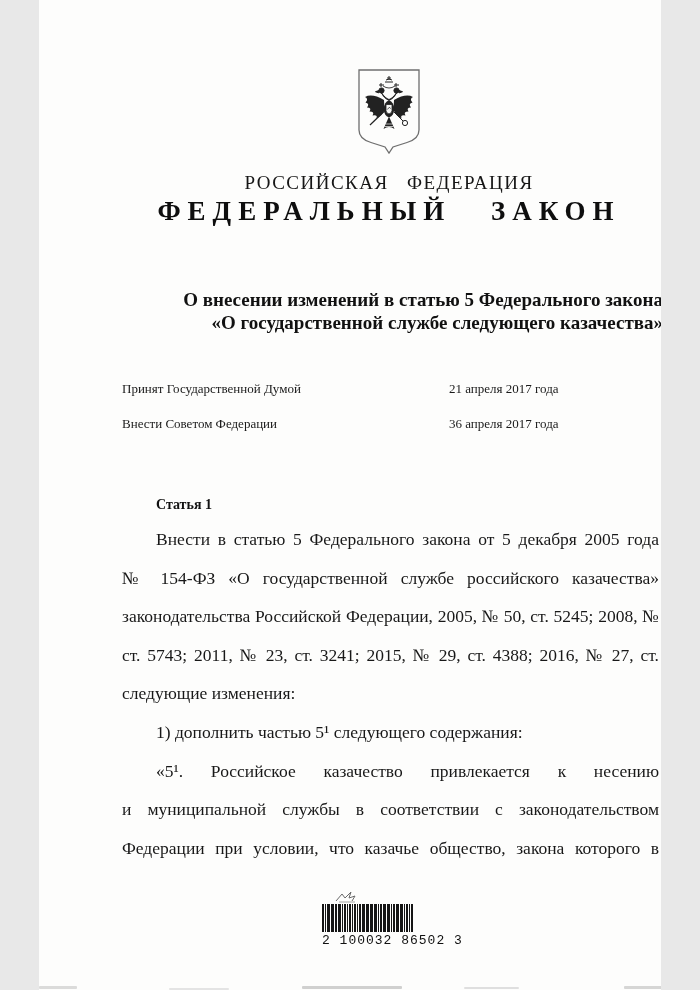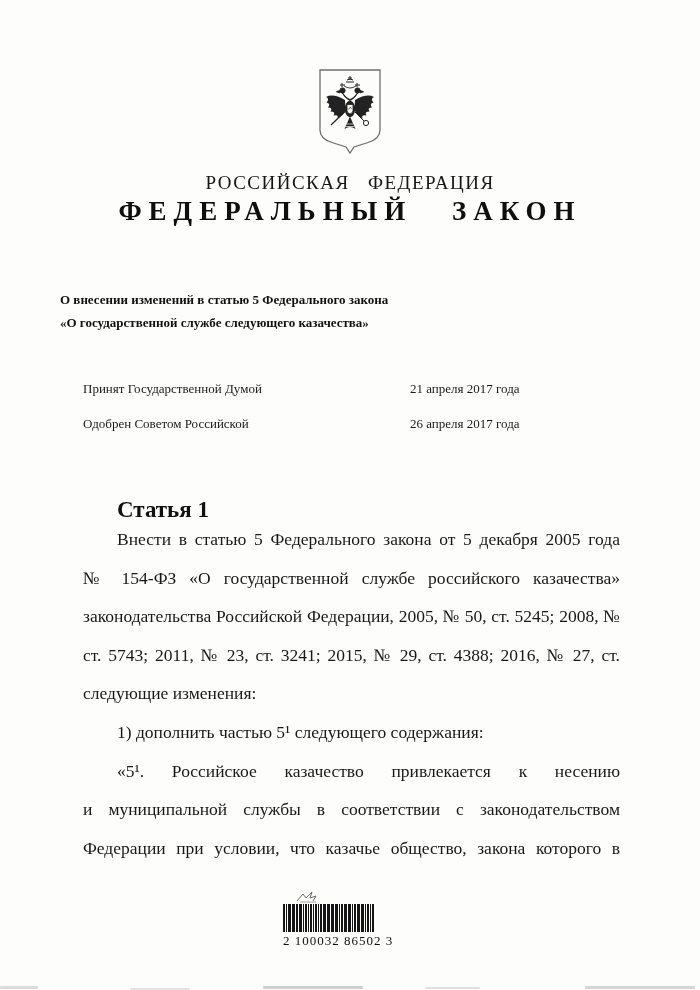--- a/index.html
+++ b/index.html
@@ -1,58 +1,58 @@
 <!DOCTYPE html>
 <html><head>
 <meta charset="utf-8">
 <style>
   html,body{margin:0;padding:0;background:#e8e8e8;}
   .page{
-    position:relative;width:700px;height:990px;background:#fdfdfc;
+    position:relative;width:622px;height:990px;background:#fdfdfc;
     font-family:"Liberation Serif","DejaVu Serif",serif;color:#1a1a1a;
     overflow:hidden;margin:0 auto;
   }
   
   .crest{position:absolute;left:311px;top:66px;width:78px;height:92px;}
   
   .country{
     position:absolute;left:0;top:172px;width:700px;text-align:center;
     font-size:19px;letter-spacing:1.5px;word-spacing:12px;color:#161616;
   }
   .doctype{
     position:absolute;left:0;top:196px;width:700px;text-align:center;
     font-size:27px;font-weight:bold;letter-spacing:7px;word-spacing:26px;color:#0e0e0e;
   }
   
   .law-title{
-    position:absolute;left:60px;top:288px;width:580px;text-align:left;
-    font-size:13px;font-weight:bold;line-height:23px;color:#111;
+    position:absolute;left:44px;top:288px;width:580px;text-align:right;
+    font-size:19px;font-weight:bold;line-height:23px;color:#111;
   }
   
   .adoption{position:absolute;left:83px;top:381px;width:540px;font-size:13px;}
   .adoption .row{position:relative;height:35px;}
   .adoption .lbl{position:absolute;left:0;top:0;}
   .adoption .dt{position:absolute;left:327px;top:0;}
   
   .article-h{
-    position:absolute;left:117px;top:497px;font-size:23px;font-weight:bold;color:#111;
+    position:absolute;left:117px;top:497px;font-size:14px;font-weight:bold;color:#111;
   }
   
   .body{position:absolute;left:83px;top:520px;width:537px;font-size:17.5px;color:#181818;}
   .bline{height:38.6px;line-height:38.6px;overflow:hidden;}
   .bline.ind{padding-left:34px;}
   .bline.j{text-align:justify;}
   .bline.j::after{content:"";display:inline-block;width:100%;height:0;}
   
   .barcode{position:absolute;left:283px;top:890px;width:120px;}
   .bc-mark{position:absolute;left:12px;top:0;width:26px;height:14px;}
   .bc-bars{display:flex;align-items:flex-start;column-gap:1px;margin-top:14px;height:28px;}
   .bar{background:#151515;height:28px;flex:0 0 auto;}
   .bc-digits{
-    margin-top:1px;font-family:Liberation Serif, serif;
+    margin-top:1px;font-family:Liberation Mono, monospace;
     font-size:13px;letter-spacing:1px;color:#111;white-space:pre;
   }
   
   .smudge{position:absolute;background:#9a9a9a;opacity:.55;border-radius:1px;}
   .s1{left:0;top:986px;width:38px;height:3px;opacity:.35;}
   .s2{left:263px;top:986px;width:100px;height:3px;opacity:.45;}
   .s3{left:425px;top:987px;width:55px;height:2px;opacity:.3;}
   .s4{left:585px;top:986px;width:110px;height:3px;opacity:.4;}
   .s5{left:130px;top:988px;width:60px;height:2px;opacity:.25;}
 </style>
@@ -107,22 +107,22 @@
     <div>О внесении изменений в статью 5 Федерального закона</div>
     <div>«О государственной службе следующего казачества»</div>
   </div>
 
   <div class="adoption">
     <div class="row">
       <span class="lbl">Принят Государственной Думой</span>
       <span class="dt">21 апреля 2017 года</span>
     </div>
     <div class="row">
-      <span class="lbl">Одобрен Советом Российской</span>
-      <span class="dt">26 апреля 2017 года</span>
+      <span class="lbl">Внести Советом Федерации</span>
+      <span class="dt">36 апреля 2017 года</span>
     </div>
   </div>
 
   <div class="article-h">Статья 1</div>
 
   <div class="body">
     <div class="bline j ind">Внести в статью 5 Федерального закона от 5 декабря 2005 года</div>
     <div class="bline j">№ 154-ФЗ «О государственной службе российского казачества» (Собрание</div>
     <div class="bline j">законодательства Российской Федерации, 2005, № 50, ст. 5245; 2008, № 49,</div>
     <div class="bline j">ст. 5743; 2011, № 23, ст. 3241; 2015, № 29, ст. 4388; 2016, № 27, ст. 4160)</div>

